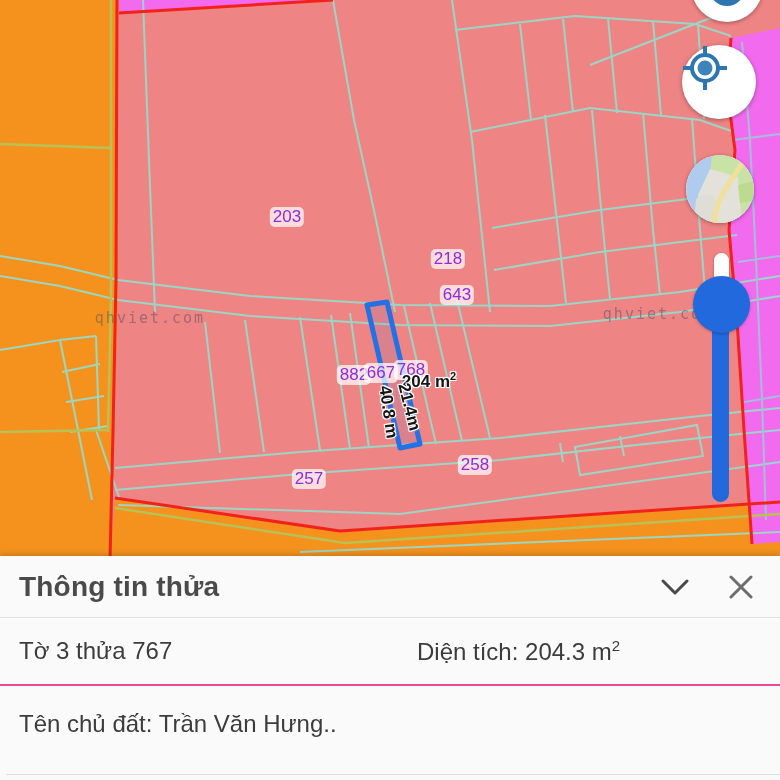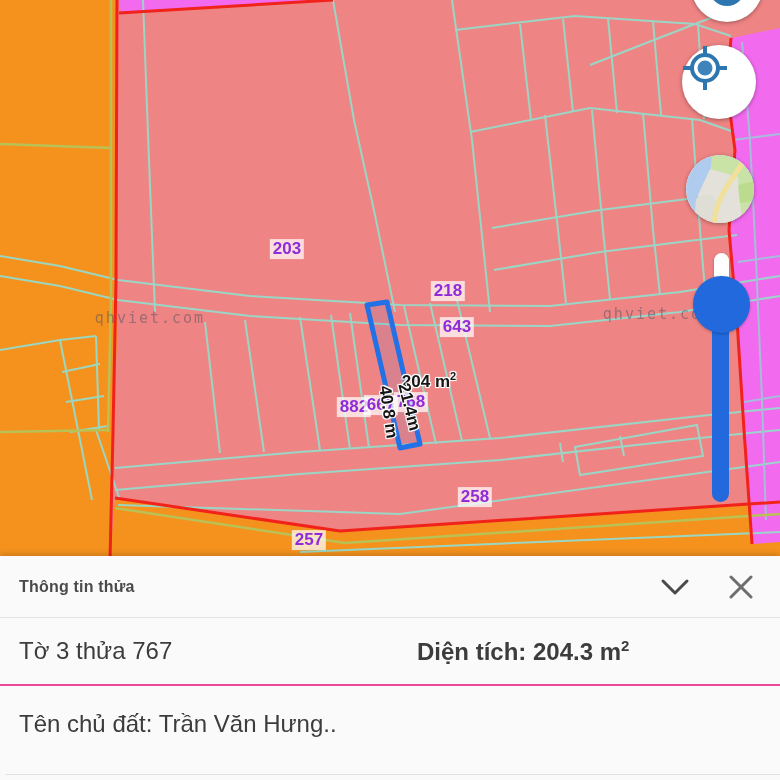--- a/index.html
+++ b/index.html
@@ -17,23 +17,22 @@
   .map svg{position:absolute;left:0;top:0;}
 
   .watermark{
     position:absolute;transform:translate(-50%,-50%);
     font-family:"DejaVu Sans Mono","Liberation Mono",monospace;
     font-size:15px;letter-spacing:2px;color:rgba(80,80,95,0.5);white-space:nowrap;
   }
   .parcel-chip{
     position:absolute;transform:translate(-50%,-50%);
     background:rgba(255,255,255,0.72);color:var(--purple);
-    font-size:17px;font-weight:700;line-height:1.05;padding:1px 3px;border-radius:0;
+    font-size:17px;font-weight:400;line-height:1.05;padding:1px 3px;border-radius:5px;
     white-space:nowrap;
-    margin-top:32px;
   }
   .measure{
     position:absolute;transform:translate(-50%,-50%);
     color:#151515;font-size:17px;font-weight:700;white-space:nowrap;
     text-shadow:-1px -1px 0 #fff,1px -1px 0 #fff,-1px 1px 0 #fff,1px 1px 0 #fff,0 0 3px #fff;
   }
   .measure sup{font-size:11px;}
   .measure.rot76{transform:translate(-50%,-50%) rotate(76deg);}
   .measure.rot82{transform:translate(-50%,-50%) rotate(82deg);}
 
@@ -48,26 +47,26 @@
 
   .slider-white{position:absolute;left:714px;top:253px;width:15px;height:30px;border-radius:8px;background:#fff;box-shadow:0 1px 3px rgba(0,0,0,0.3);}
   .slider-track{position:absolute;left:712px;top:300px;width:17px;height:202px;border-radius:9px;background:#2169DC;}
   .slider-knob{position:absolute;left:693px;top:276px;width:57px;height:57px;border-radius:50%;background:#2169DC;box-shadow:0 1px 3px rgba(0,0,0,0.25);}
 
   
   .panel{position:absolute;left:0;top:556px;width:780px;height:224px;background:var(--panel-bg);
     box-shadow:0 -2px 6px rgba(0,0,0,0.18);color:#3E3E3E;}
   .panel-header{position:relative;height:62px;border-bottom:1px solid #E3E3E3;}
   .panel-title{position:absolute;left:19px;top:50%;transform:translateY(-50%);
-    font-size:16px;font-weight:700;color:#4A4A4A;letter-spacing:0.2px;}
+    font-size:28px;font-weight:700;color:#4A4A4A;letter-spacing:0.2px;}
   .panel-actions{position:absolute;right:22px;top:0;height:100%;display:flex;align-items:center;gap:32px;}
   .icon-btn{width:34px;height:34px;display:flex;align-items:center;justify-content:center;cursor:pointer;}
   .panel-row{position:relative;height:68px;border-bottom:2px solid #ec4899;font-size:24px;color:#3C3C3C;}
   .cell-left{position:absolute;left:19px;top:50%;transform:translateY(-50%);}
-  .cell-right{position:absolute;left:417px;top:50%;transform:translateY(-50%);font-weight:bold;}
+  .cell-right{position:absolute;left:417px;top:50%;transform:translateY(-50%);}
   .panel-row sup{font-size:15px;}
   .panel-row.last{border-bottom:none;height:76px;}
   .bottom-divider{position:absolute;left:6px;right:0;top:218px;height:1px;background:#E0E0E0;}
 </style>
 </head>
 <body>
 
 <div class="screen">
 
   <div class="map">
@@ -150,21 +149,21 @@
     <div class="watermark" style="left:150px;top:318px;">qhviet.com</div>
     <div class="watermark" style="left:658px;top:314px;">qhviet.com</div>
 
     <div>
         <div class="parcel-chip" style="left: 287px; top: 217px;">203</div>
         <div class="parcel-chip" style="left: 448px; top: 259px;">218</div>
         <div class="parcel-chip" style="left: 457px; top: 295px;">643</div>
         <div class="parcel-chip" style="left: 354px; top: 375px;">882</div>
         <div class="parcel-chip" style="left: 381px; top: 373px;">667</div>
         <div class="parcel-chip" style="left: 411px; top: 370px; text-align: right;">768</div>
-        <div class="parcel-chip" style="left: 309px; top: 508px;">257</div>
+        <div class="parcel-chip" style="left: 309px; top: 479px;">257</div>
         <div class="parcel-chip" style="left: 475px; top: 465px;">258</div>
       </div>
 
     <div class="measure" style="left:417px;top:381px;padding-left:24px;">
       <span>204 m</span><sup>2</sup>
     </div>
     <div class="measure rot76" style="left:409px;top:407px;">
       <span>21.4m</span>
     </div>
     <div class="measure rot82" style="left:388px;top:412px;">

